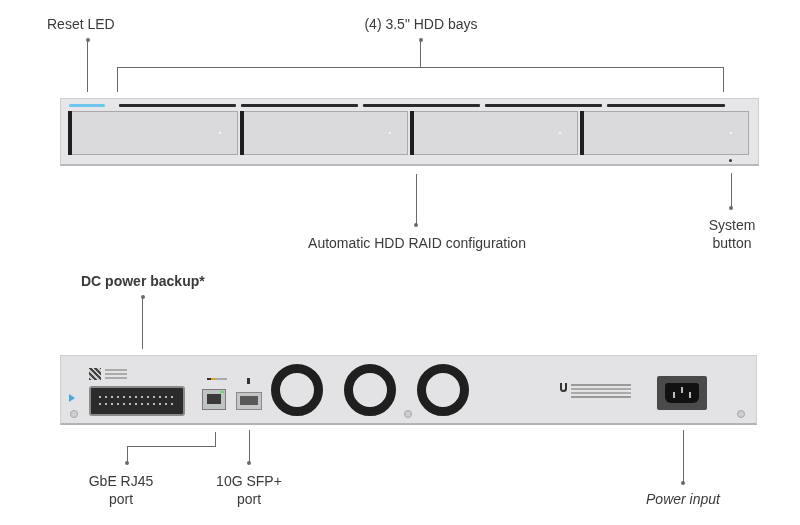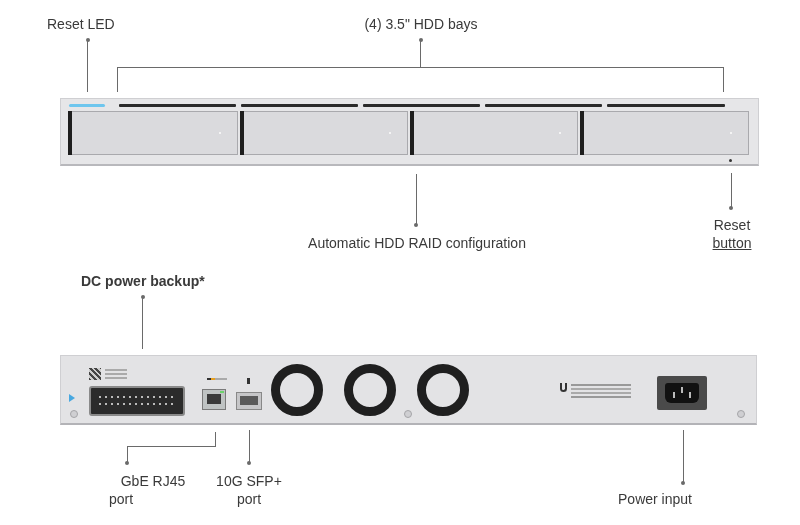--- a/index.html
+++ b/index.html
@@ -79,22 +79,22 @@
 
   <div class="abs" style="left:668px;top:60px;width:3px;height:3px;background:#333;border-radius:50%;"></div>
 </div>
 
 <div class="vline" style="left:416px;top:174px;height:50px;"></div>
 <div class="dot" style="left:414px;top:223px;"></div>
 <div class="label center" style="left:417px;top:234px;">Automatic HDD RAID configuration</div>
 
 <div class="vline" style="left:731px;top:173px;height:34px;"></div>
 <div class="dot" style="left:729px;top:206px;"></div>
-<div class="label center" style="left:732px;top:216px;">Reset</div>
-<div class="label center" style="left:732px;top:234px;text-decoration:underline;">button</div>
+<div class="label center" style="left:732px;top:216px;">System</div>
+<div class="label center" style="left:732px;top:234px;">button</div>
 
 <div class="label" style="left:81px;top:272px;font-weight:bold;">DC power backup*</div>
 <div class="dot" style="left:141px;top:295px;"></div>
 <div class="vline" style="left:142px;top:297px;height:52px;"></div>
 
 <div class="rear">
   <div class="qr"></div>
   <div class="abs" style="left:44px;top:13px;width:22px;height:2px;background:#aaa;box-shadow:0 4px 0 #aaa,0 8px 0 #aaa;"></div>
   <div class="blue-arrow"></div>
   <div class="screw" style="left:9px;top:54px;"></div>
@@ -127,23 +127,23 @@
       <div class="p" style="left:24px;top:9px;"></div>
     </div>
   </div>
   <div class="screw" style="left:676px;top:54px;"></div>
 </div>
 
 <div class="vline" style="left:215px;top:432px;height:15px;"></div>
 <div class="hline" style="left:127px;top:446px;width:89px;"></div>
 <div class="vline" style="left:127px;top:446px;height:16px;"></div>
 <div class="dot" style="left:125px;top:461px;"></div>
-<div class="label center" style="left:121px;top:472px;margin-left:32px;">GbE RJ45</div>
+<div class="label center" style="left:121px;top:472px;">GbE RJ45</div>
 <div class="label center" style="left:121px;top:490px;">port</div>
 
 <div class="vline" style="left:249px;top:430px;height:32px;"></div>
 <div class="dot" style="left:247px;top:461px;"></div>
 <div class="label center" style="left:249px;top:472px;">10G SFP+</div>
 <div class="label center" style="left:249px;top:490px;">port</div>
 
 <div class="vline" style="left:683px;top:430px;height:52px;"></div>
 <div class="dot" style="left:681px;top:481px;"></div>
-<div class="label center" style="left:655px;top:490px;">Power input</div>
+<div class="label center" style="left:683px;top:490px;font-style:italic;">Power input</div>
 
 </body></html>

